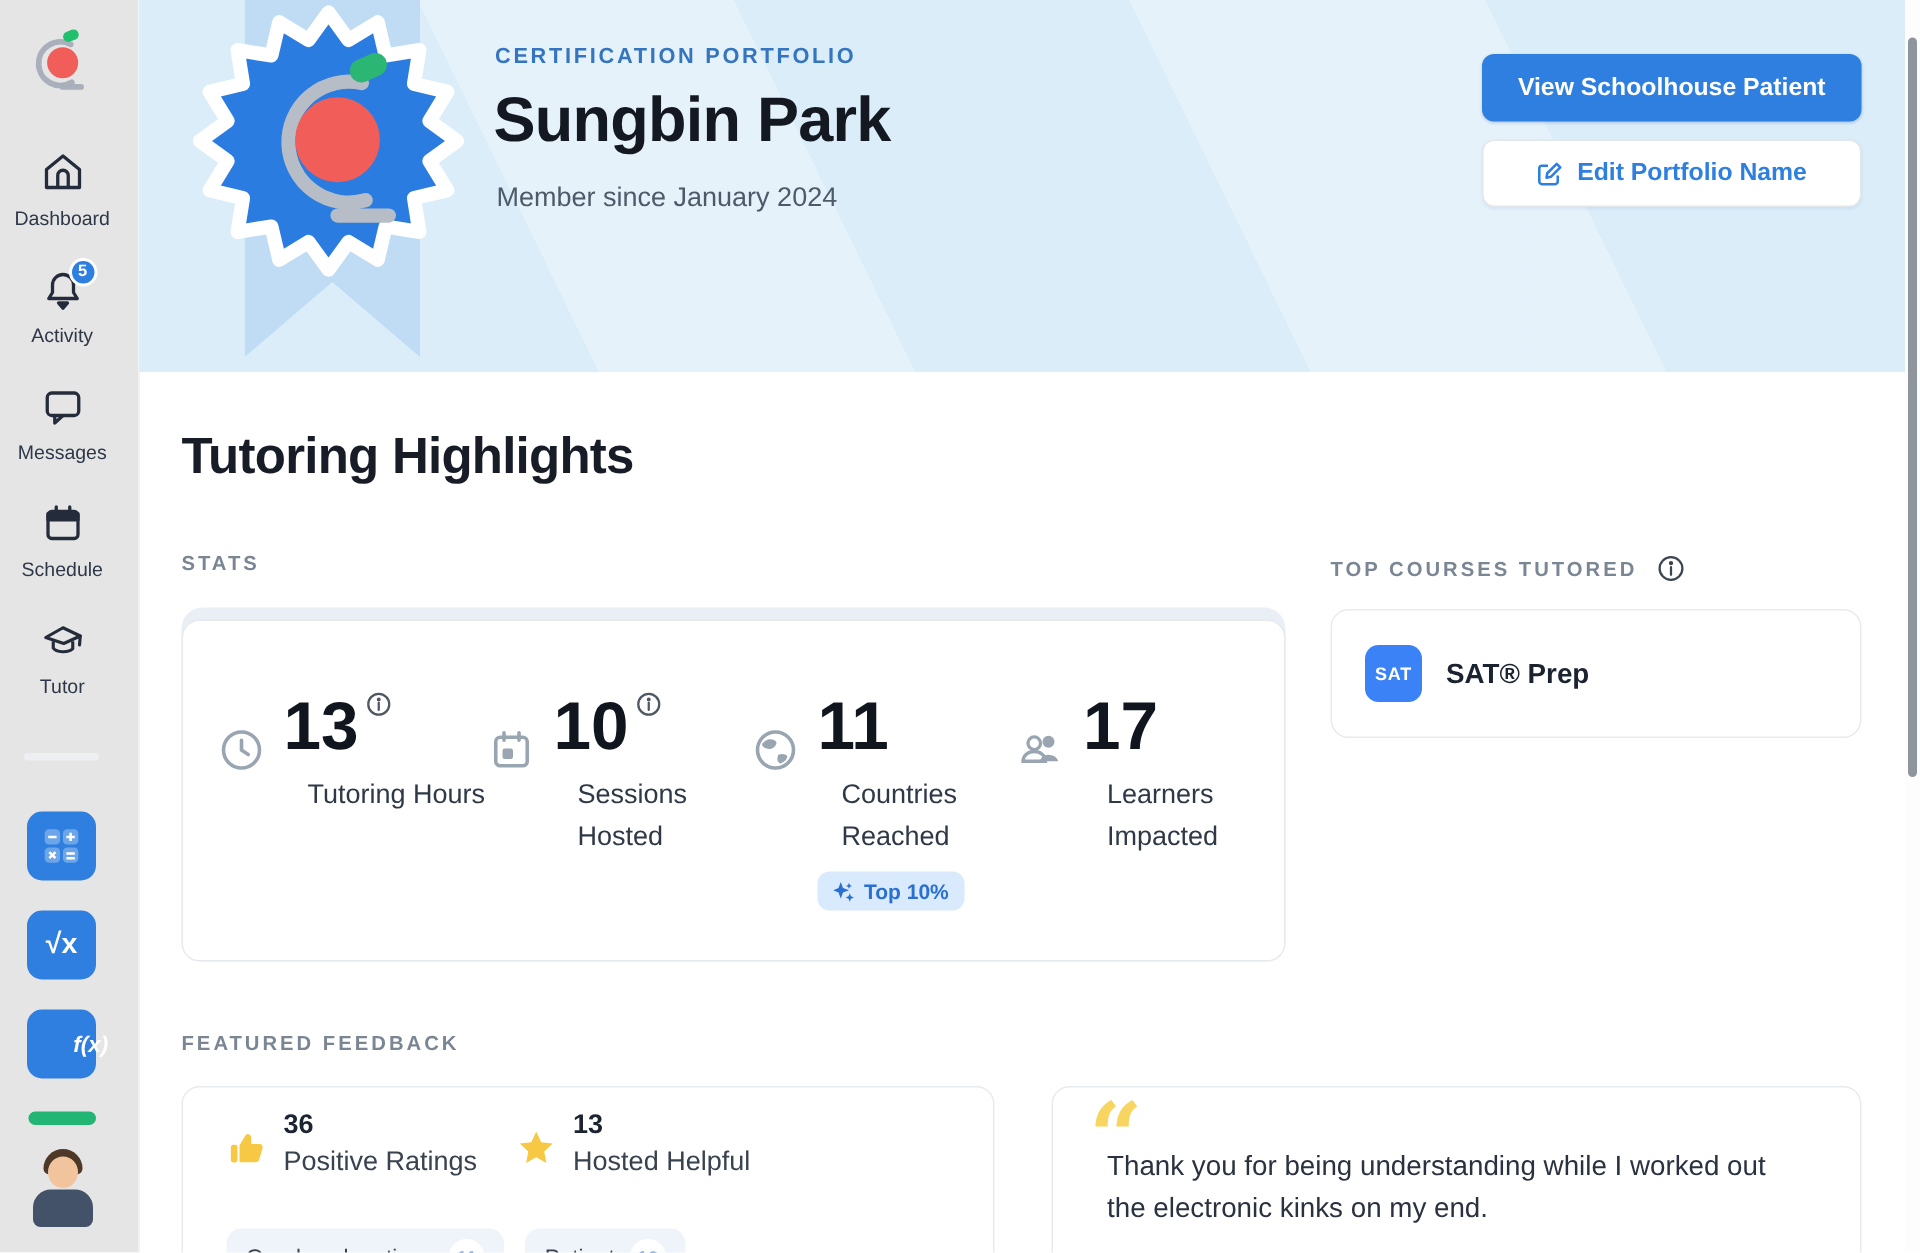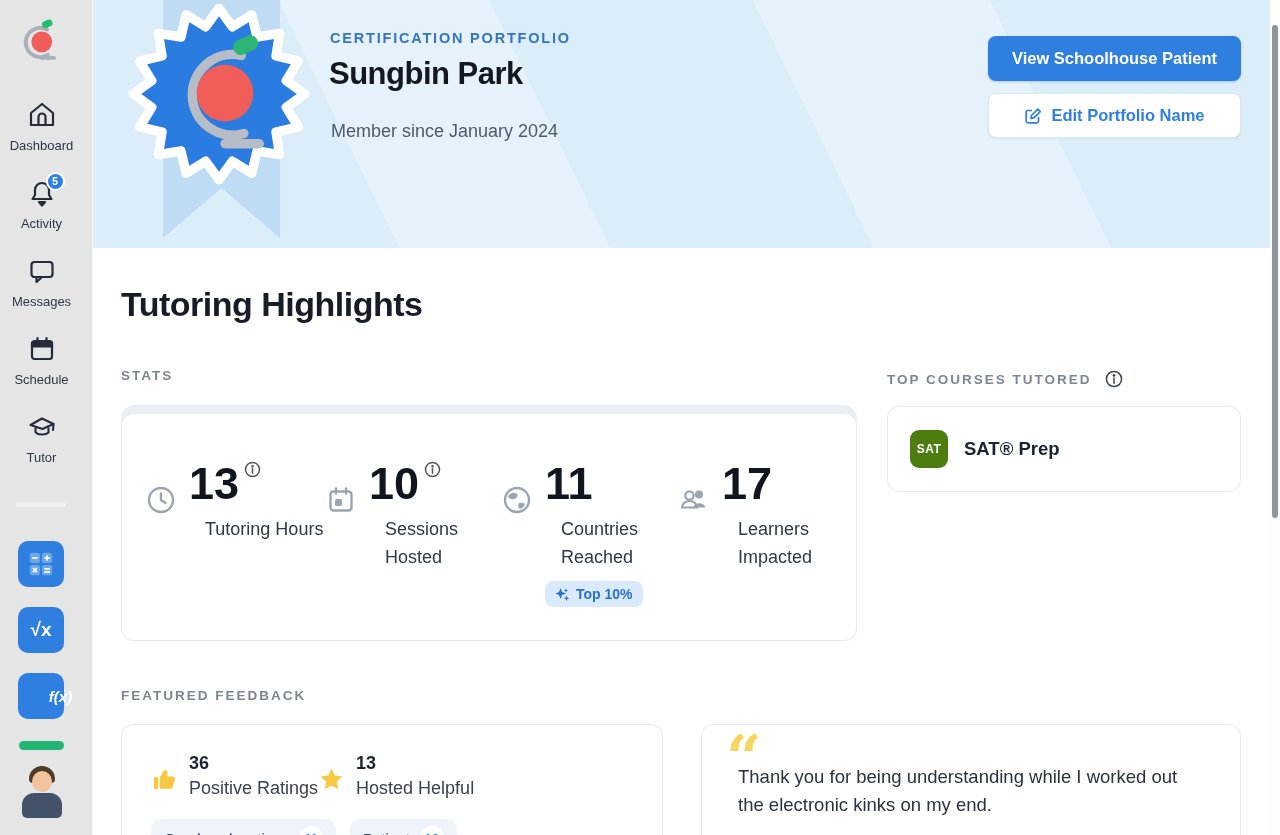--- a/index.html
+++ b/index.html
@@ -39,21 +39,21 @@
             background:
               linear-gradient(64deg, rgba(255,255,255,0) 0 24%, rgba(255,255,255,.30) 24% 40%,
                               rgba(255,255,255,0) 40% 60%, rgba(255,255,255,.30) 60% 78%,
                               rgba(255,255,255,0) 78%),
               #daedf9; }
   .ribbon { position:absolute; left:80px; top:0; width:117px; height:238px; background:#bfdcf4;
             clip-path:polygon(0 0,100% 0,100% 100%,50% 79%,0 100%); }
   .badge-svg { position:absolute; left:40px; top:-2px; width:192px; height:192px; }
   .eyebrow { position:absolute; left:247px; top:30px; font-size:14.5px; font-weight:bold;
              letter-spacing:1.8px; color:#3575c0; }
-  .h-name { position:absolute; left:246px; top:56px; font-size:31px; font-weight:bold;
+  .h-name { position:absolute; left:246px; top:56px; font-size:42px; font-weight:bold;
             color:#141821; letter-spacing:-0.5px; }
   .h-member { position:absolute; left:248px; top:121px; font-size:18px; color:#4e5a69; }
   .btn { position:absolute; left:905px; width:253px; height:45px; border-radius:8px;
          display:flex; align-items:center; justify-content:center; gap:9px;
          font-size:16.5px; font-weight:bold; cursor:pointer; }
   .btn-primary { top:36px; background:#2e7fe0; color:#fff;
                  box-shadow:0 1px 2px rgba(30,80,150,.25); }
   .btn-secondary { top:93px; background:#fff; color:#2e7fe0; border:1px solid #e2e7ec;
                    box-shadow:0 1px 2px rgba(30,80,150,.08); }
 
@@ -73,32 +73,32 @@
   .stat-value { font-size:45px; font-weight:bold; color:#10151e; line-height:52px; }
   .info-icon { width:17px; height:17px; margin-top:3px; color:#4e5862; cursor:pointer; }
   .stat-label { margin-top:5px; font-size:18px; line-height:28px; color:#2e3847; width:104px;margin-left:16px; }
   .stat-wide .stat-label { width:150px; }
   .top-badge { margin-top:10px; display:inline-flex; align-items:center; gap:6px;
                background:#d8eafc; border-radius:8px; padding:5px 10px;
                font-size:14px; font-weight:bold; color:#2a6fd2; }
   .courses-card { position:absolute; left:804px; top:158px; width:354px; height:86px;
                   background:#fff; border:1px solid #e7ebee; border-radius:12px;
                   display:flex; align-items:center; padding-left:22px; gap:16px; }
-  .sat-chip { width:38px; height:38px; border-radius:9px; background:#4d7c0f; color:#fff;
+  .sat-chip { width:38px; height:38px; border-radius:9px; background:#3b82f6; color:#fff;
               font-size:12px; font-weight:bold; letter-spacing:.5px;
               display:flex; align-items:center; justify-content:center; }
   .course-name { font-size:18.5px; font-weight:bold; color:#1b2230; }
   .label-info { display:inline-block; width:18px; height:18px; vertical-align:-4px;
                 margin-left:8px; color:#3c4550; cursor:pointer; }
 
   .fb-card { position:absolute; top:476px; background:#fff; border:1px solid #e7ebee;
              border-radius:12px; height:300px; }
   .fb-card1 { left:38px; width:542px; }
   .fb-card2 { left:618px; width:540px; }
-  .ratings-row { position:absolute; left:29px; top:26px; display:flex; }
+  .ratings-row { position:absolute; left:29px; top:12px; display:flex; gap:26px; }
   .rating { display:flex; align-items:center; gap:11px; }
   .rating-icon { width:27px; height:27px; color:#f6c844; margin-top:6px; }
   .rating-value { font-size:18px; font-weight:bold; color:#1c2432; line-height:24px; }
   .rating-label { font-size:18px; color:#39424f; line-height:26px; }
   .tags-row { position:absolute; left:29px; top:94px; display:flex; gap:14px; }
   .tag { display:flex; align-items:center; background:#eef4f9; border-radius:10px;
          padding:7px 13px; font-size:15px; color:#39424f; }
   .tag-count { margin-left:10px; width:24px; height:24px; border-radius:50%; background:#fff;
                color:#2e7fe0; font-size:13px; font-weight:bold; display:flex;
                align-items:center; justify-content:center; }

